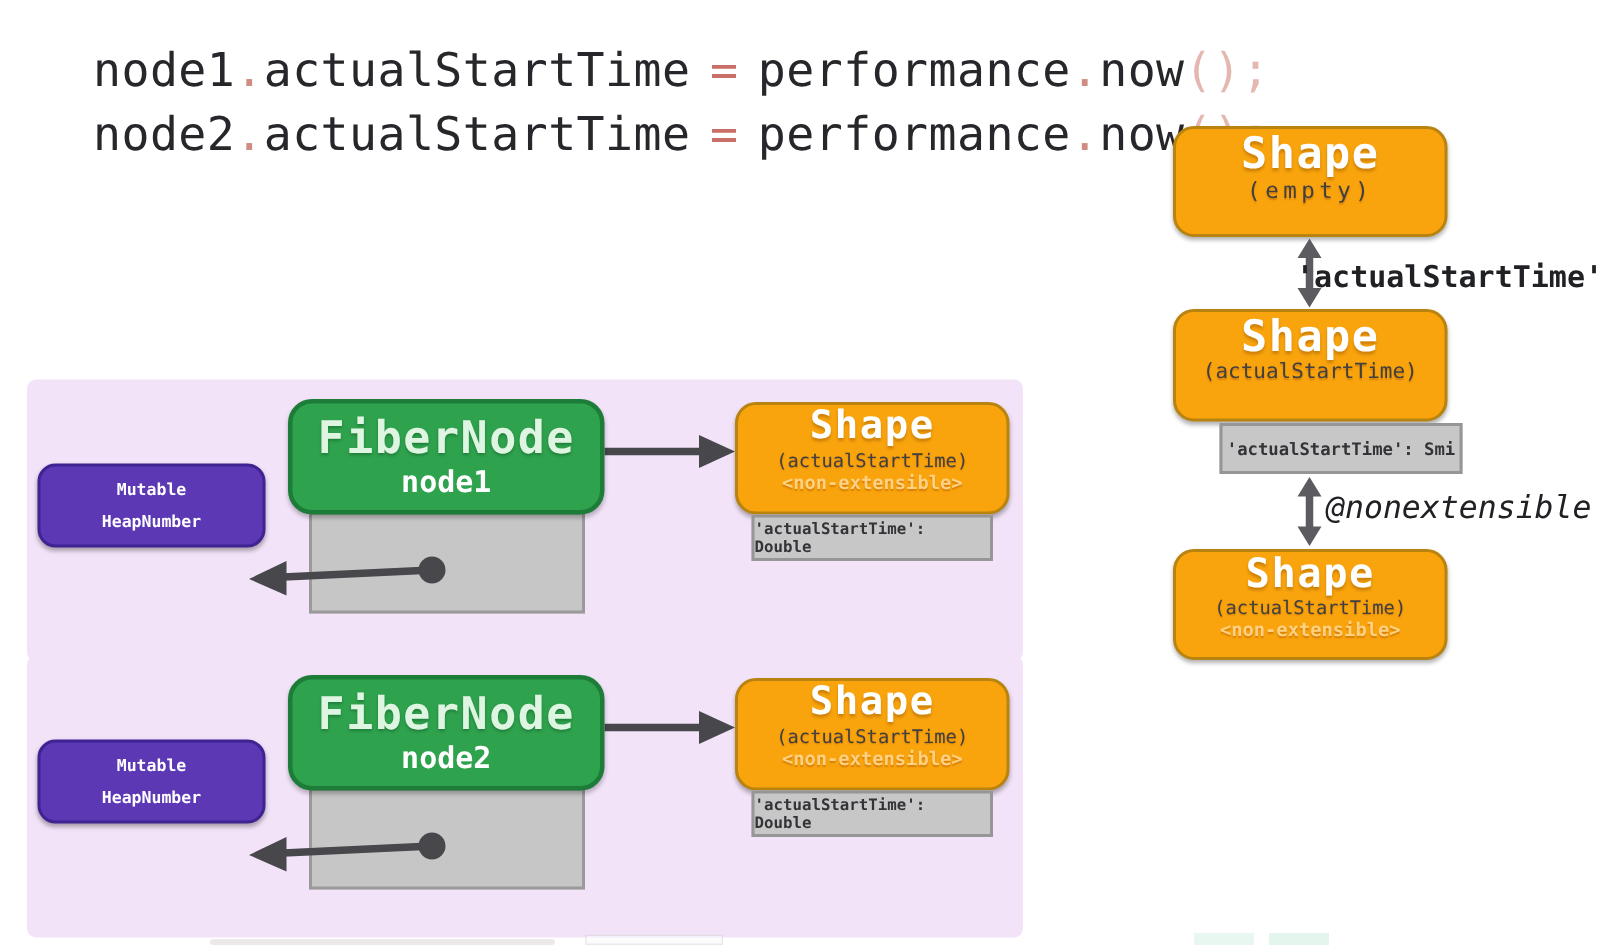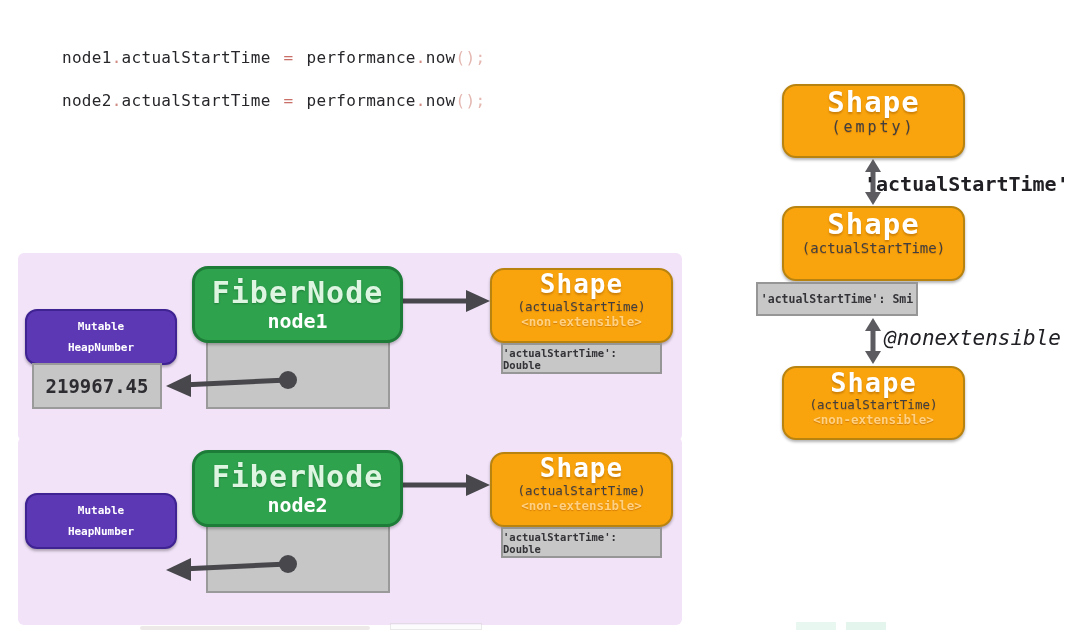--- a/index.html
+++ b/index.html
@@ -3,21 +3,21 @@
 <meta charset="utf-8">
 <style>
   * { margin:0; padding:0; box-sizing:border-box; }
   html,body { width:1080px; height:630px; }
   body {
     position:relative; overflow:hidden; background:#ffffff;
     font-family:"DejaVu Sans Mono", monospace;
   }
 
   
-  .code { position:absolute; left:62px; top:36px; font-size:16px; line-height:43px;
+  .code { position:absolute; left:62px; top:26px; font-size:31px; line-height:43px;
           color:#27272b; letter-spacing:.3px; white-space:nowrap; }
   .tok-dot   { color:#d08b84; }
   .tok-eq    { color:#c96f68; margin:0 13px; }
   .tok-close { color:#e4b7b1; }
 
   
   .panel { position:absolute; left:18px; width:664px; height:188px;
            background:#f2e3f9; border-radius:6px; }
   .panel-1 { top:253px; }
   .panel-2 { top:437px; }
@@ -65,21 +65,21 @@
   .chain-box { position:absolute; width:183px; }
   .cb1 { left:782px; top:84px;  height:74px; }
   .cb2 { left:782px; top:206px; height:75px; }
   .cb3 { left:782px; top:366px; height:74px; }
   .cb1 .st, .cb2 .st { font-size:29px; line-height:32px; }
   .cb3 .st { font-size:27px; line-height:29px; }
   .cb1 .ss { font-size:15px; letter-spacing:3px; line-height:18px; }
   .cb2 .ss { font-size:14px; line-height:17px; }
   .cb3 .ss, .cb3 .ss2 { font-size:12.5px; line-height:15px; }
 
-  .slot-r { left:756px; top:282px; width:162px; height:34px; font-size:11.5px; }
+  .slot-r { left:813px; top:282px; width:162px; height:34px; font-size:11.5px; }
 
   .varrow { position:absolute; width:18px; height:46px; }
   .va1 { left:864px; top:159px; }
   .va2 { left:864px; top:318px; }
 
   .edge-label { position:absolute; color:#202025; white-space:nowrap; }
   .el1 { left:864px; top:172px; font-size:20px; font-weight:bold; }
   .el2 { left:884px; top:326px; font-size:21px; font-style:italic; }
 
   
@@ -107,21 +107,20 @@
     <circle cx="270" cy="127" r="9" fill="#47474c"></circle>
   </svg>
   <div class="fiber">
     <div class="ft">FiberNode</div>
     <div class="fn">node1</div>
   </div>
   <div class="heap">
     <div>Mutable</div>
     <div>HeapNumber</div>
   </div>
-  <div class="numbox">219967.45</div>
   <div class="shape">
     <div class="st">Shape</div>
     <div class="ss">(actualStartTime)</div>
     <div class="ss2">&lt;non-extensible&gt;</div>
   </div>
   <div class="slot">'actualStartTime': Double</div>
 </div>
 
 <div class="panel panel-2">
   <div class="fiber-slot"></div>

